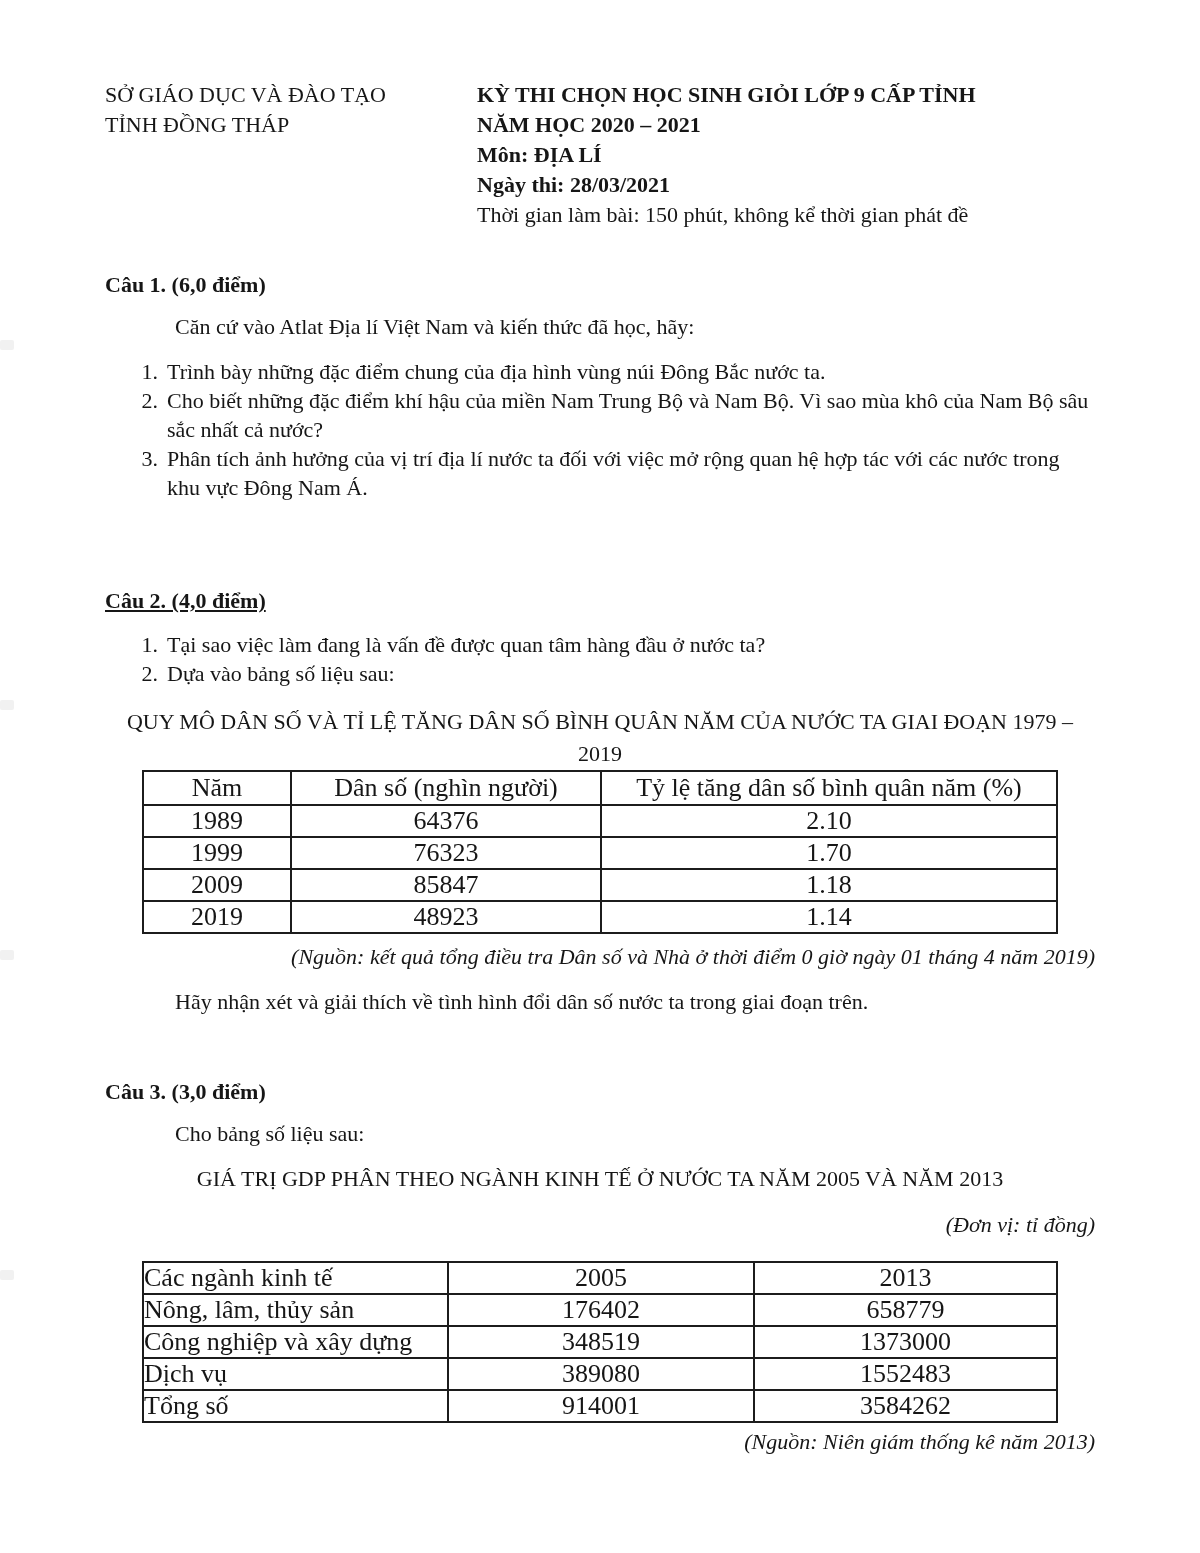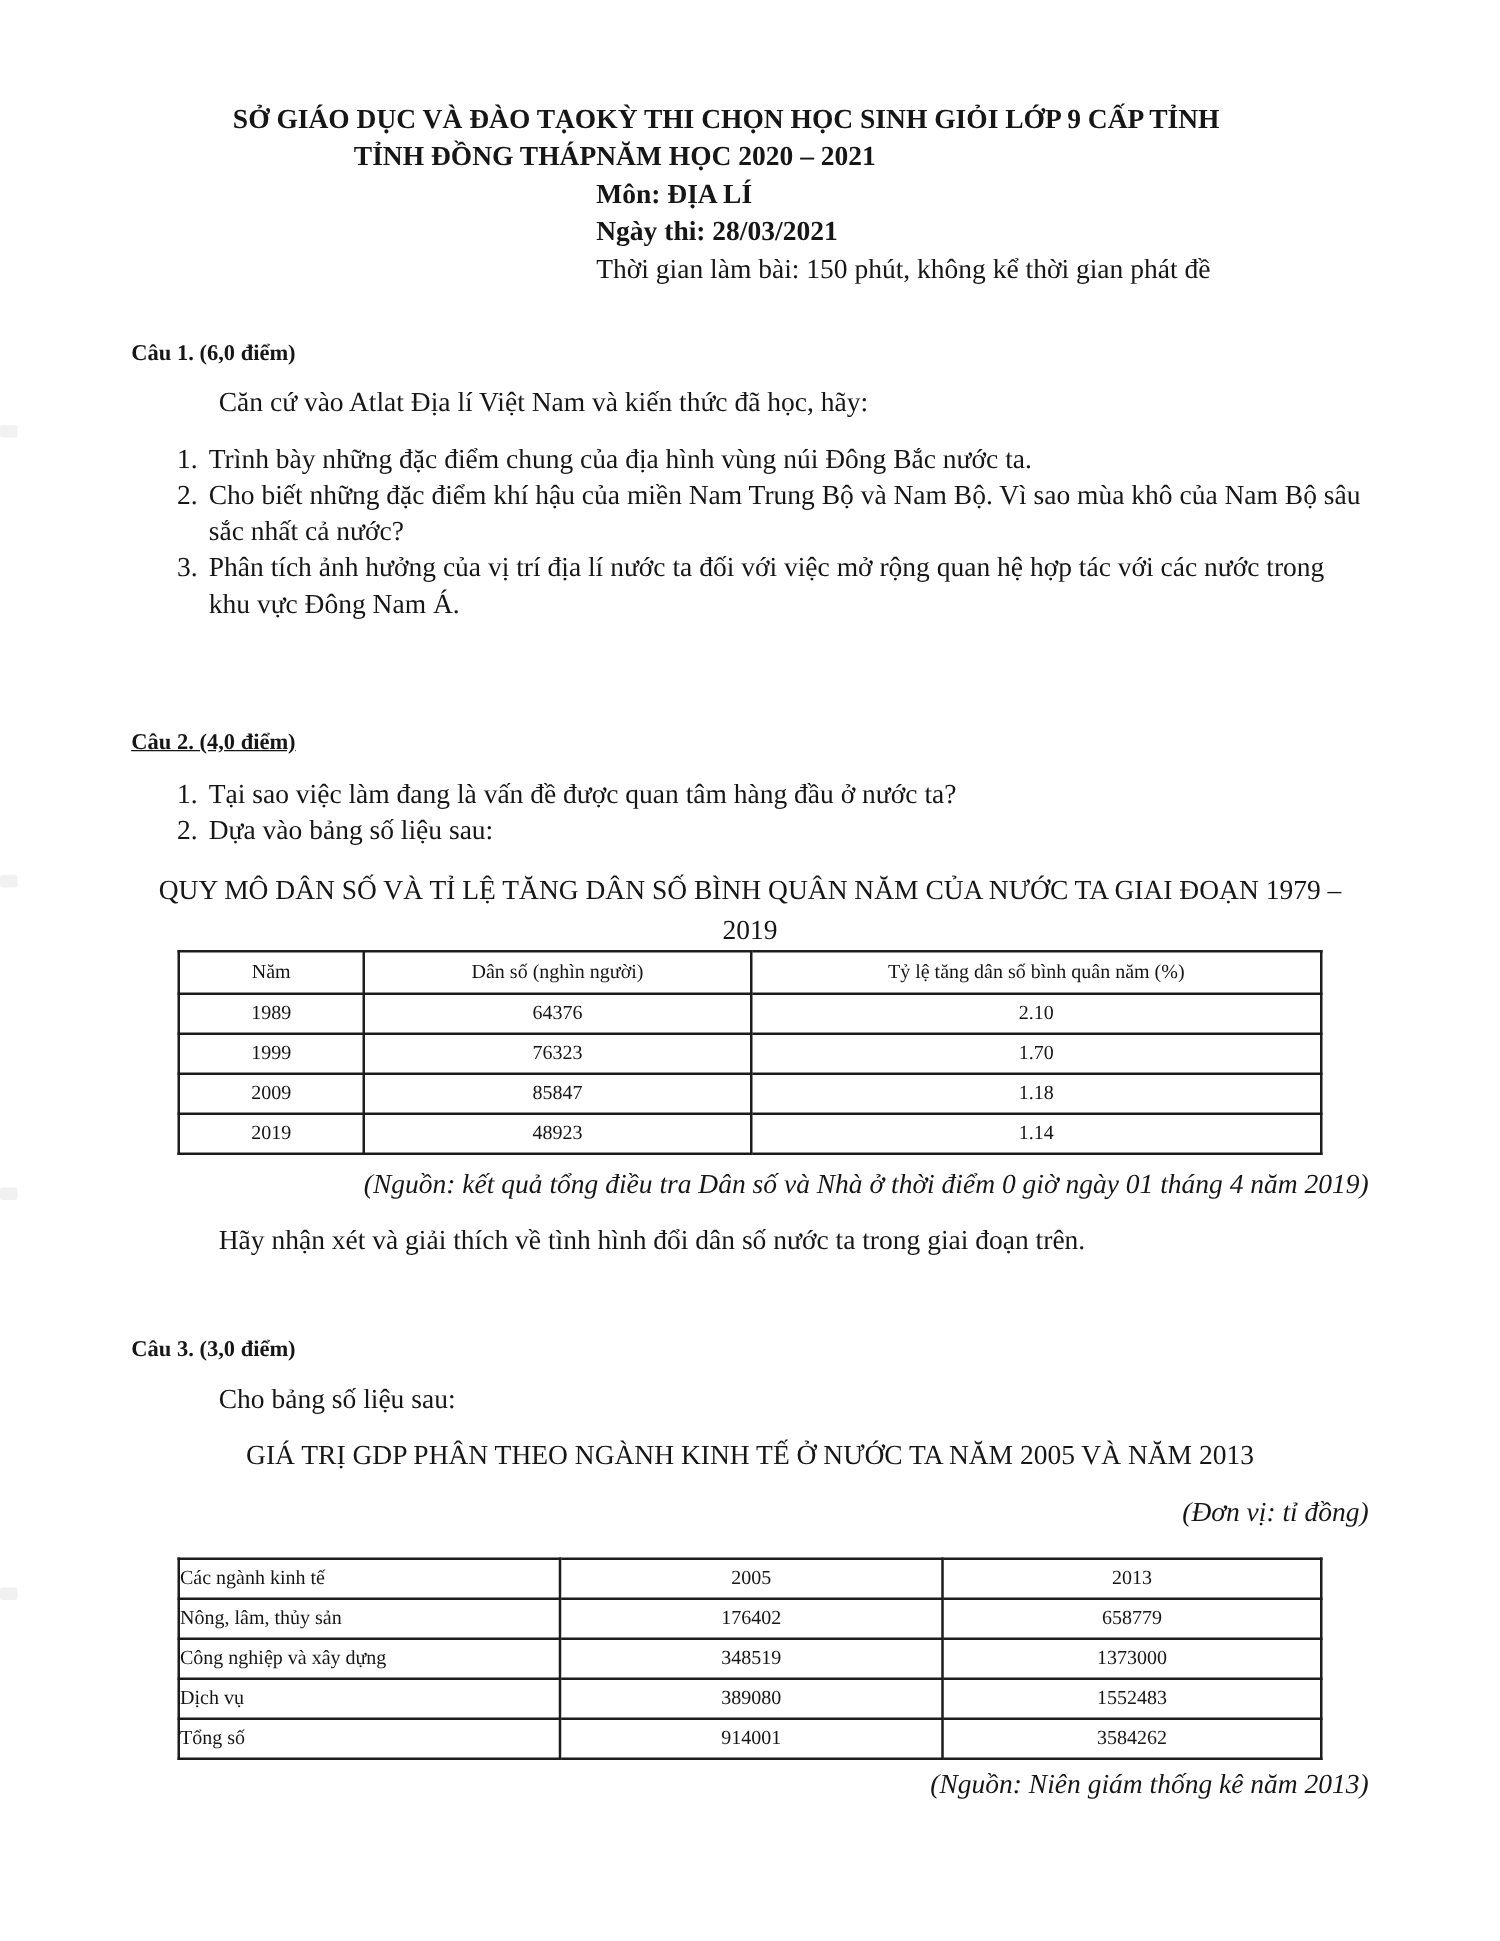--- a/index.html
+++ b/index.html
@@ -4,43 +4,43 @@
 <style>
   html,body{margin:0;padding:0;background:#ffffff;}
   body{
     width:1200px;height:1553px;position:relative;
     font-family:"Liberation Serif","DejaVu Serif",serif;
     font-size:22px;color:#161616;-webkit-font-smoothing:antialiased;
   }
   .page{padding:80px 105px 0 105px;position:relative;}
   
   .doc-header{display:flex;align-items:flex-start;}
-  .hdr-left{width:372px;text-align:right;line-height:30px;font-weight:bold;flex-shrink:0;}
+  .hdr-left{width:372px;text-align:left;line-height:30px;font-weight:normal;flex-shrink:0;}
   .hdr-right{flex:1;line-height:30px;}
   .hdr-right .b{font-weight:bold;}
   
-  .q-heading{font-weight:bold;margin:0;font-size:18px;}
+  .q-heading{font-weight:bold;margin:0;font-size:22px;}
   .q1-heading{margin-top:42px;}
   .q2-heading{margin-top:86px;text-decoration:underline;}
   .q3-heading{margin-top:63px;}
   
   .para{margin:14px 0 0 0;padding-left:70px;line-height:29px;}
   
   .num-list{margin-top:16px;line-height:29px;}
   .num-item{display:flex;}
   .num-item .num{width:35px;text-align:right;padding-right:9px;box-sizing:border-box;margin-left:27px;flex-shrink:0;}
   .num-item .txt{flex:1;}
   
   .tbl-title{margin:18px auto 0 auto;max-width:962px;text-align:center;line-height:32px;}
   .tbl-title3{margin-top:15px;max-width:990px;}
   
   table.data-tbl{border-collapse:collapse;margin:0 auto;width:914px;table-layout:fixed;}
   table.data-tbl td,table.data-tbl th{
     border:2px solid #1c1c1c;height:30px;padding:0 6px;
-    font-weight:normal;font-size:16px;text-align:center;line-height:26px;
+    font-weight:normal;font-size:26px;text-align:center;line-height:26px;
     overflow:hidden;white-space:nowrap;
   }
   table.tbl-pop{margin-top:0;}
   table.tbl-pop tr:first-child td{height:32px;}
   table.tbl-gdp td:first-child{text-align:left;padding-left:0;}
   table.tbl-gdp{margin-top:8px;}
   
   .src-note{margin:8px 0 0 0;font-style:italic;text-align:right;line-height:29px;}
   .unit-note{margin-top:15px;font-style:italic;text-align:right;line-height:29px;}
   .src-note2{margin-top:4px;text-align:right;}

